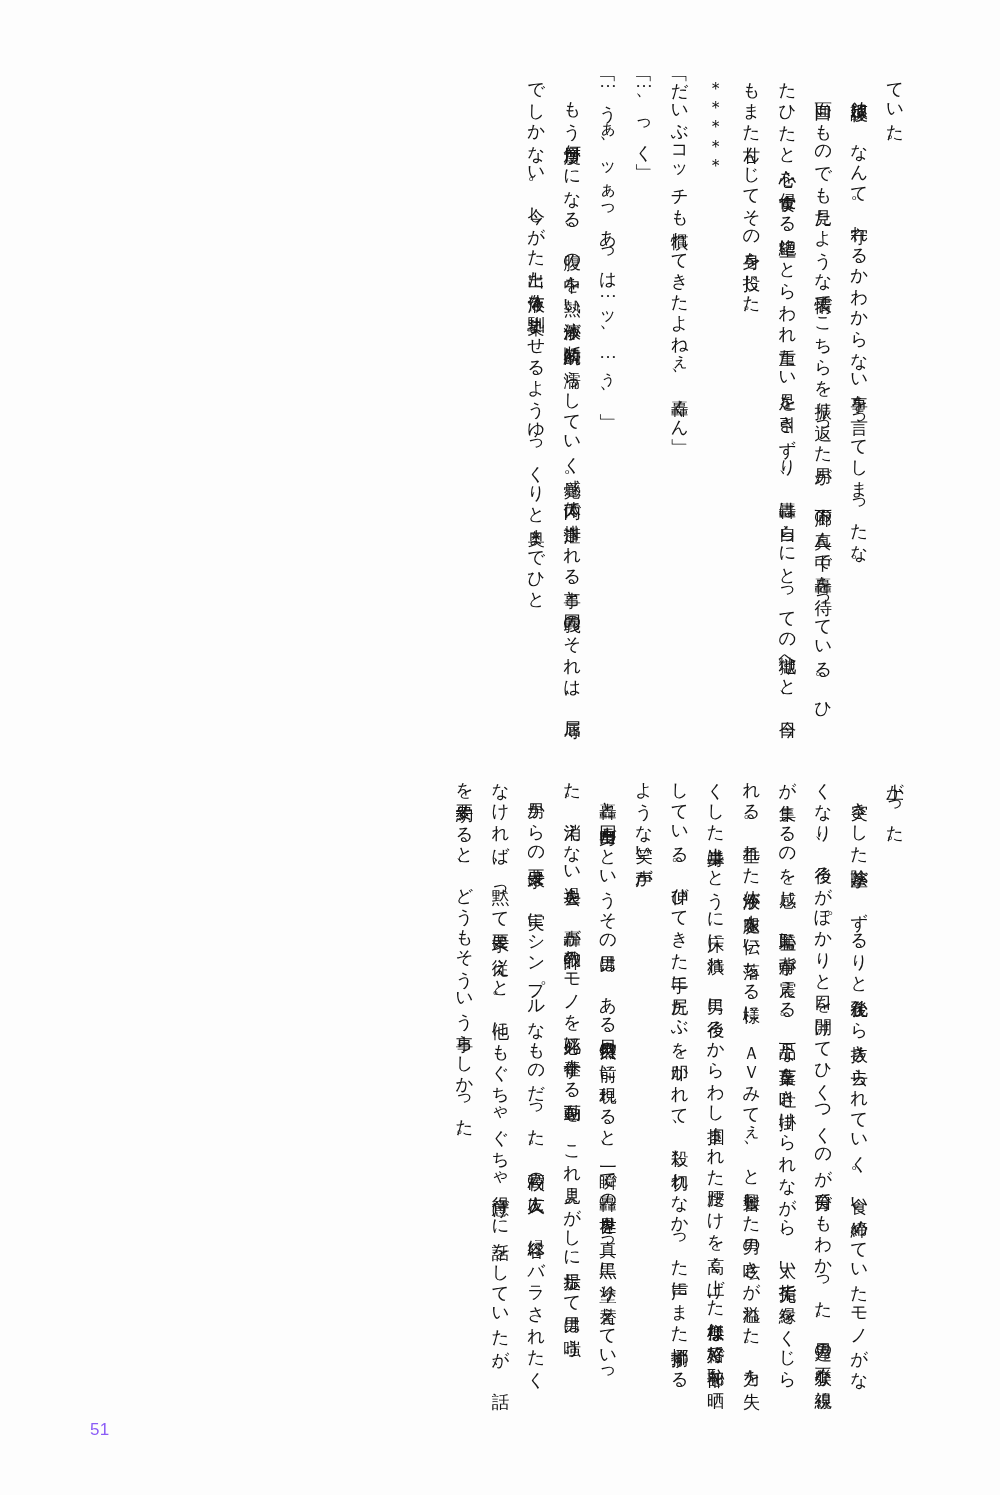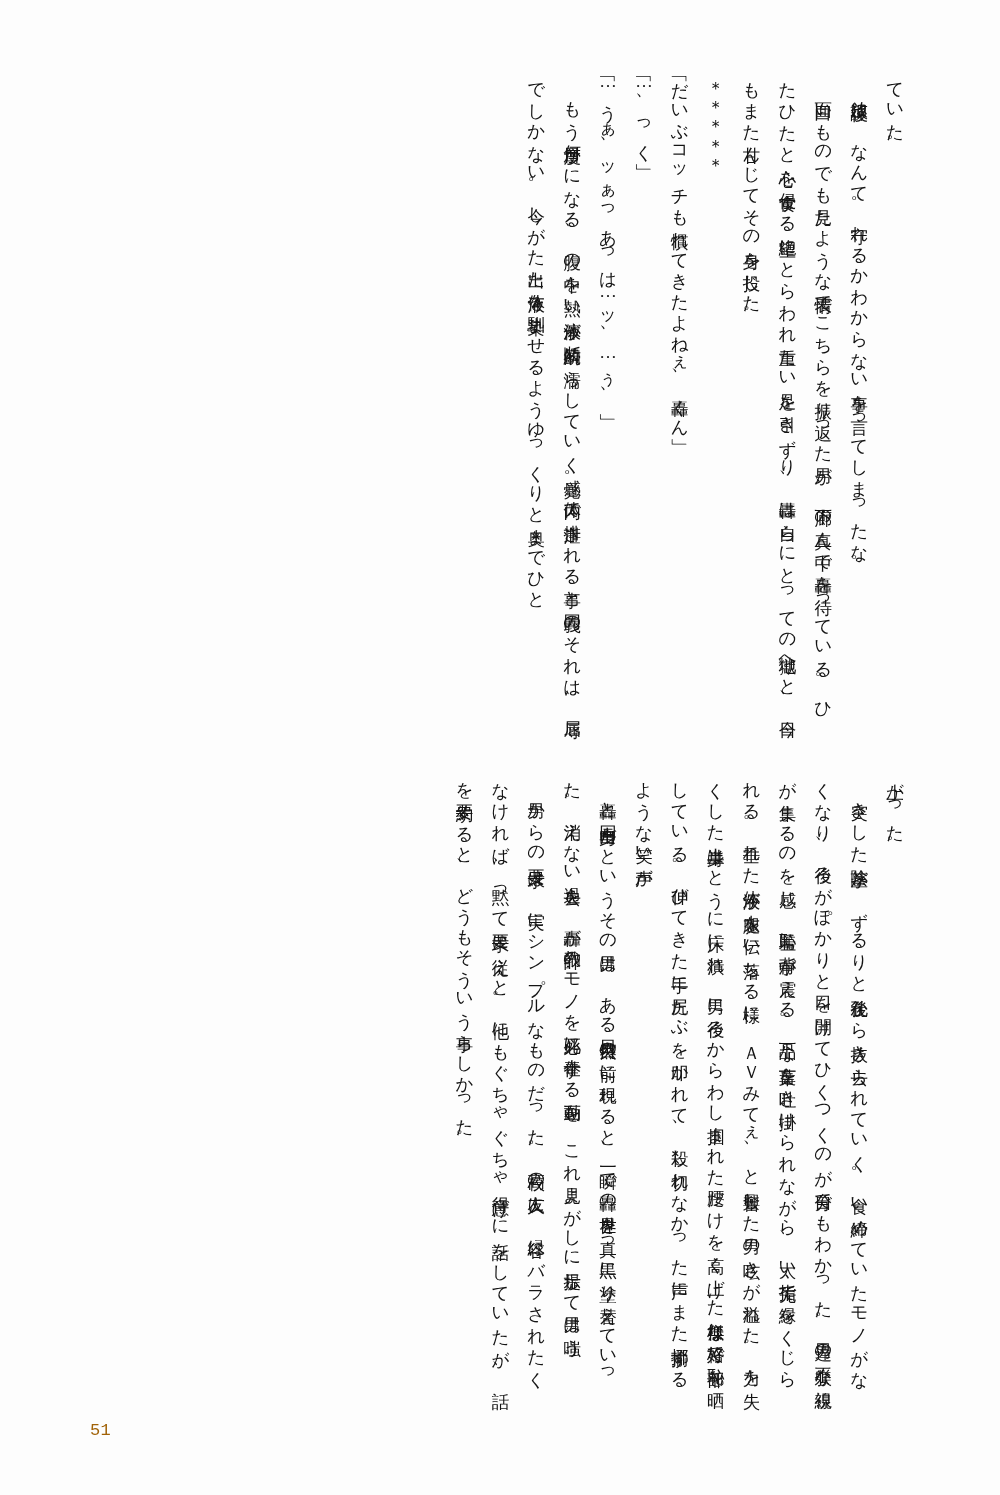--- a/index.html
+++ b/index.html
@@ -52,22 +52,22 @@
     width: 820px;
   }
   .sep {
     letter-spacing: 0.1em;
   }
   .page-number {
     position: absolute;
     left: 90px;
     bottom: 55px;
     font-size: 17px;
-    color: #a16207;
-    font-family: Liberation Mono, monospace;
+    color: #8b5cf6;
+    font-family: Liberation Sans, sans-serif;
     letter-spacing: 0.02em;
   }
 </style>
 </head>
 <body>
 
 <div class="page">
 
   <div class="vblock" id="section-upper">
     <p>ていた。</p>

